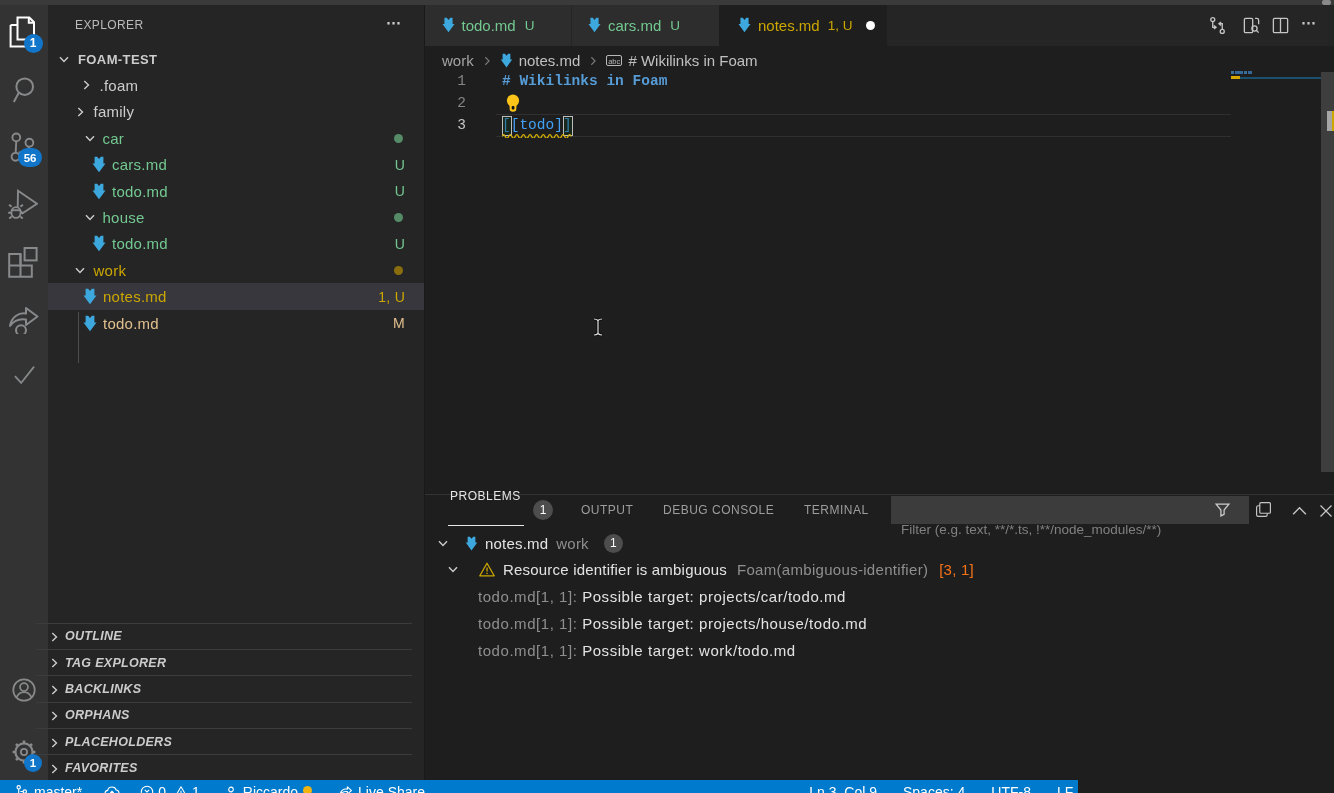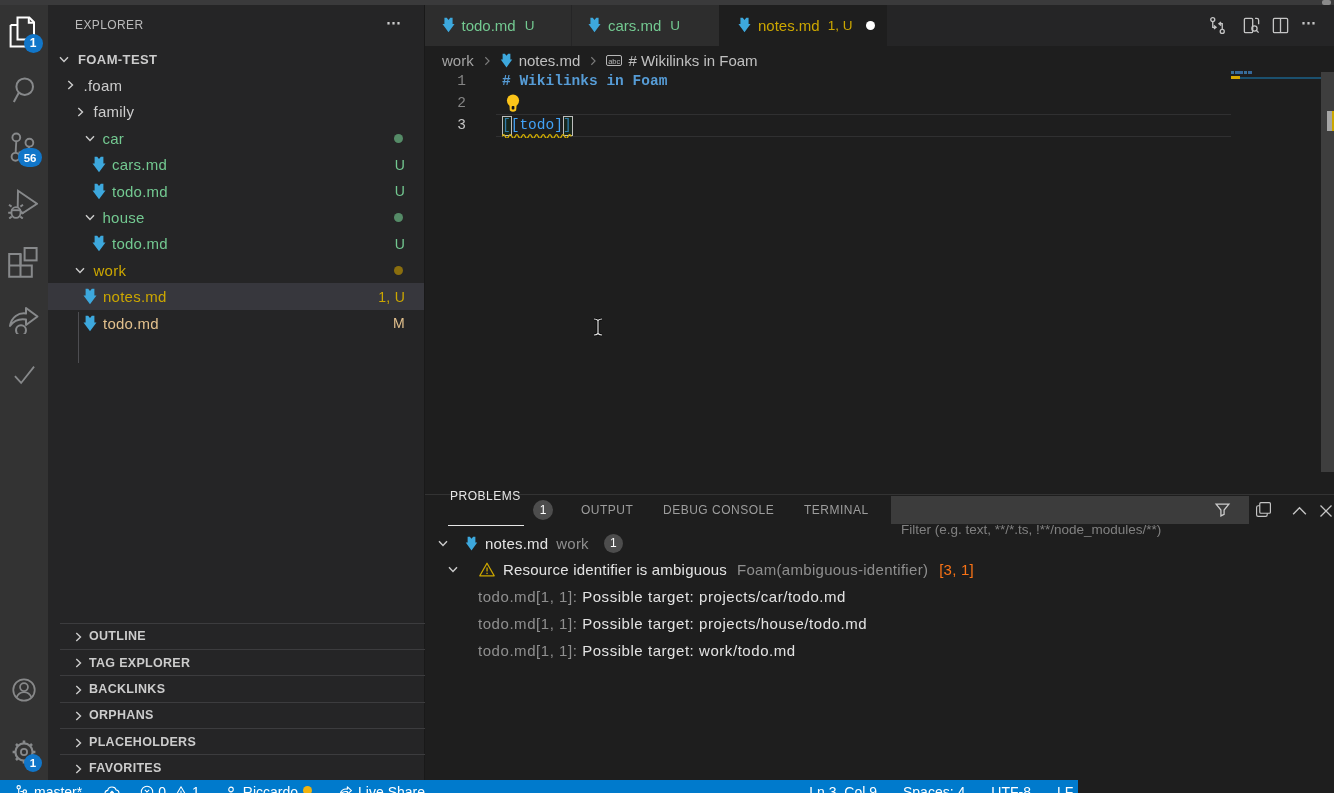--- a/index.html
+++ b/index.html
@@ -104,21 +104,21 @@
           <path d="M4.3 2 L8.5 6 L4.3 10" fill="none" stroke="#cccccc" stroke-width="1.4"></path>
         </g>
     </defs>
   </svg>
 
   <div id="tree" class="abs" style="left:48px;top:45.8px;width:376px;">
     <div class="row" style="padding-left:10px;font-weight:bold;font-size:13px;letter-spacing:0.4px;">
       <svg class="ic" width="12" height="12" style="margin-right:8px">
           <use href="#chevD"></use>
         </svg>FOAM-TEST</div>
-    <div class="row" style="padding-left:16px;">
+    <div class="row" style="padding-left:32px;">
       <svg class="ic" width="12" height="12" style="margin-right:7.5px">
           <use href="#chevR"></use>
         </svg>.foam</div>
     <div class="row" style="padding-left:26px;">
       <svg class="ic" width="12" height="12" style="margin-right:7.5px">
           <use href="#chevR"></use>
         </svg>family</div>
     <div class="row g" style="padding-left:36px;">
       <svg class="ic" width="12" height="12" style="margin-right:6.5px">
           <use href="#chevD"></use>
@@ -156,21 +156,21 @@
       <span class="gitb y">1, U</span></div>
     <div class="row m" style="padding-left:34.5px;">
       <svg class="ic" width="14" height="17" viewBox="0 0 14 17" style="margin-right:6.5px">
           <use href="#mdic"></use>
         </svg>todo.md
       <span class="gitb m">M</span></div>
   </div>
 
   <div class="abs" style="left:77.6px;top:311.5px;width:1px;height:51px;background:#4d4d51;"></div>
 
-  <div id="sections" class="abs" style="left:60px;top:622.5px;width:376px;">
+  <div id="sections" class="abs" style="left:36px;top:622.5px;width:376px;font-style:italic;">
     <div class="sect"><svg class="abs" style="left:12px;top:7.5px" width="12" height="12">
           <use href="#chevR"></use>
         </svg>OUTLINE</div>
     <div class="sect"><svg class="abs" style="left:12px;top:7.5px" width="12" height="12">
           <use href="#chevR"></use>
         </svg>TAG EXPLORER</div>
     <div class="sect"><svg class="abs" style="left:12px;top:7.5px" width="12" height="12">
           <use href="#chevR"></use>
         </svg>BACKLINKS</div>
     <div class="sect"><svg class="abs" style="left:12px;top:7.5px" width="12" height="12">

